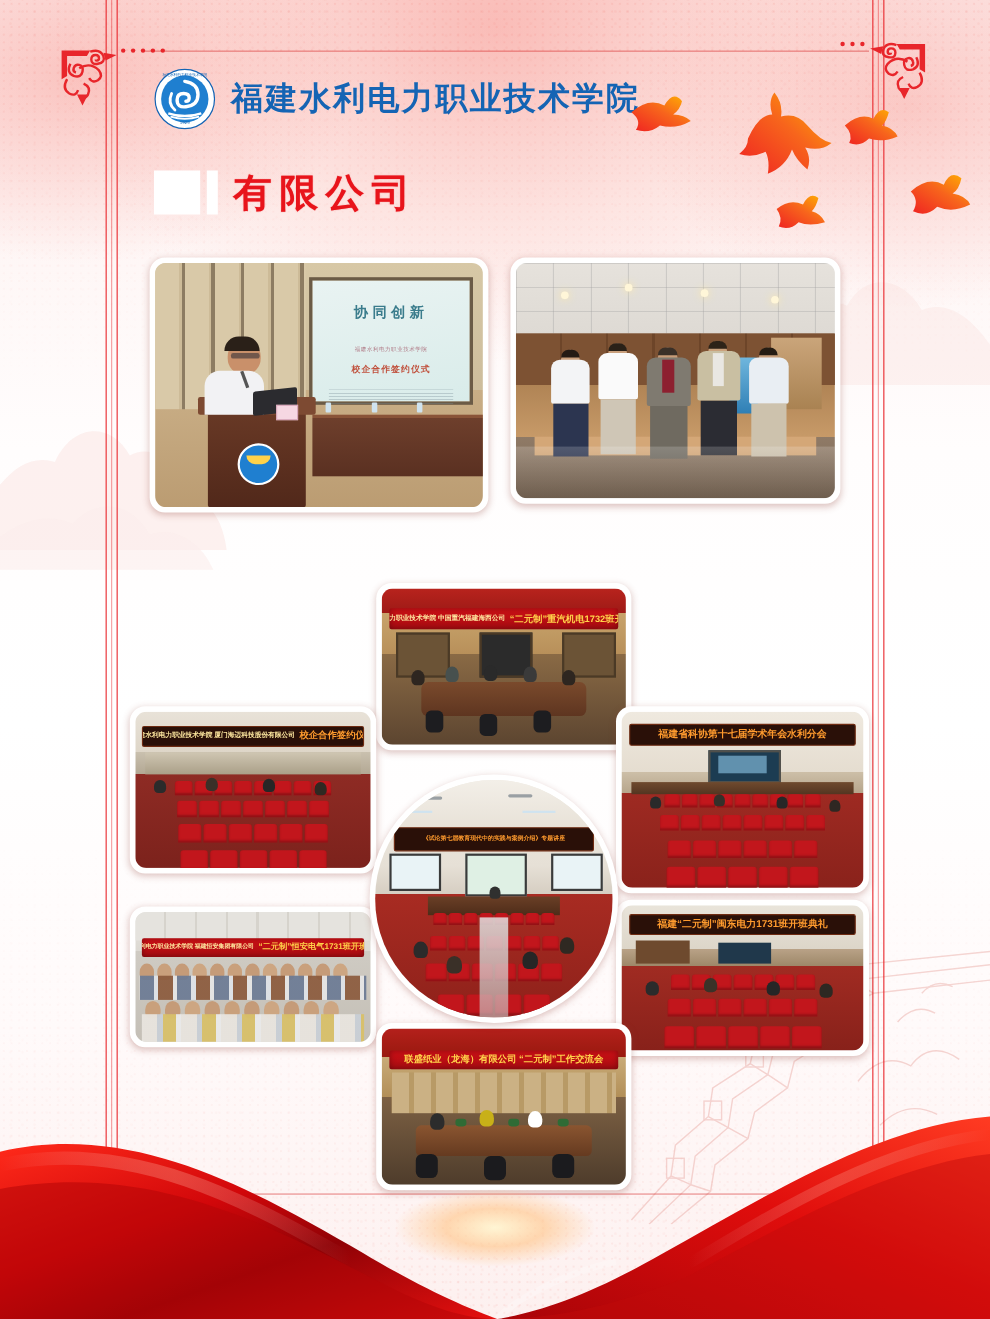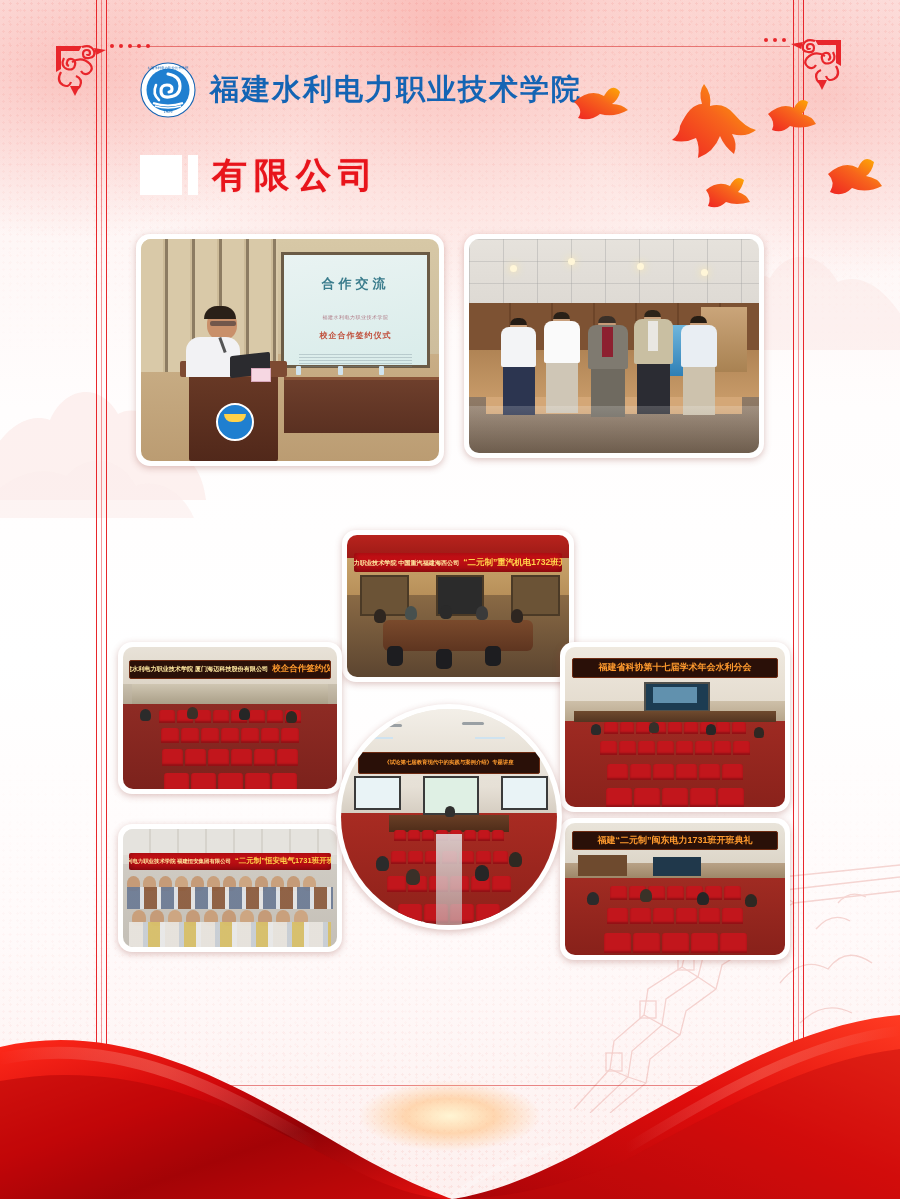--- a/index.html
+++ b/index.html
@@ -229,21 +229,21 @@
     <div class="title-block"></div>
     <div class="title-block2"></div>
     <div class="section-title">有限公司</div>
   </div>
 
   <div class="photo" style="left:136px;top:234px;width:308px;height:232px;">
     <div class="inner">
       <div class="scene" style="background:linear-gradient(180deg,#d7c8a6 0%,#cdbd9c 52%,#c9ae86 52%,#bb9c72 100%);"></div>
       <div style="position:absolute;left:0;top:0;width:46%;height:60%;background:repeating-linear-gradient(90deg,#d9c9a8 0 22px,#cdbb98 22px 24px,#8d7c62 24px 27px);"></div>
       <div style="position:absolute;left:47%;top:6%;width:50%;height:52%;background:linear-gradient(170deg,#e9f3f2,#d9ecea);border:3px solid #6b5b46;box-sizing:border-box;"></div>
-      <div style="position:absolute;left:51%;top:16%;width:42%;text-align:center;color:#3a7c8c;font-size:13px;font-weight:bold;letter-spacing:4px;">合作交流</div>
+      <div style="position:absolute;left:51%;top:16%;width:42%;text-align:center;color:#3a7c8c;font-size:13px;font-weight:bold;letter-spacing:4px;">协同创新</div>
       <div style="position:absolute;left:51%;top:34%;width:42%;text-align:center;color:#b07a86;font-size:5px;letter-spacing:.5px;">福建水利电力职业技术学院</div>
       <div style="position:absolute;left:51%;top:41%;width:42%;text-align:center;color:#c0503c;font-size:8px;font-weight:bold;letter-spacing:1px;">校企合作签约仪式</div>
       <div style="position:absolute;left:53%;top:52%;width:38%;height:6%;background:repeating-linear-gradient(180deg,rgba(120,140,150,.35) 0 1px,transparent 1px 3px);"></div>
 
       <div style="position:absolute;left:48%;top:62%;width:52%;height:24%;background:linear-gradient(180deg,#6e3f2c,#5a3021);border-top:3px solid #8a5438;"></div>
       <div style="position:absolute;left:52%;top:57%;width:5px;height:9px;background:#cfe3ef;border-radius:1px;"></div>
       <div style="position:absolute;left:66%;top:57%;width:5px;height:9px;background:#cfe3ef;border-radius:1px;"></div>
       <div style="position:absolute;left:80%;top:57%;width:5px;height:9px;background:#cfe3ef;border-radius:1px;"></div>
 
       <div style="position:absolute;left:16%;top:56%;width:30%;height:44%;background:linear-gradient(180deg,#6b3b27,#51281a);border-radius:2px;"></div>
@@ -524,20 +524,39 @@
           <span class="seat" style="width:27px;height:20px;"></span>
         </div>
       </div>
       <div style="position:absolute;left:10%;top:52%;width:12px;height:13px;border-radius:50% 50% 35% 35%;background:#2b2b2b;"></div>
       <div style="position:absolute;left:34%;top:50%;width:12px;height:13px;border-radius:50% 50% 35% 35%;background:#3a3228;"></div>
       <div style="position:absolute;left:60%;top:52%;width:12px;height:13px;border-radius:50% 50% 35% 35%;background:#262626;"></div>
       <div style="position:absolute;left:82%;top:54%;width:12px;height:13px;border-radius:50% 50% 35% 35%;background:#2e2822;"></div>
     </div>
   </div>
 
+  <div class="photo" style="left:342px;top:930px;width:232px;height:152px;">
+    <div class="inner">
+      <div class="scene" style="background:linear-gradient(180deg,#b4201b 0%,#99190f 18%,#c9ab78 18%,#b28f58 44%,#7d6144 44%,#4e3c2b 100%);"></div>
+      <div class="banner red" style="top:14%;height:12%;font-size:8.5px;">
+        <span>联盛纸业（龙海）有限公司 “二元制”工作交流会</span>
+      </div>
+      <div style="position:absolute;left:4%;top:28%;right:4%;height:26%;background:repeating-linear-gradient(90deg,#cbb184 0 16px,#b89a66 16px 20px);"></div>
+      <div style="position:absolute;left:14%;top:62%;right:14%;height:20%;background:linear-gradient(180deg,#8a5530,#653a20);border-radius:5px;"></div>
+      <div style="position:absolute;left:20%;top:54%;width:13px;height:15px;border-radius:50% 50% 35% 35%;background:#2c2c2c;"></div>
+      <div style="position:absolute;left:40%;top:52%;width:13px;height:15px;border-radius:50% 50% 35% 35%;background:#c8b018;"></div>
+      <div style="position:absolute;left:60%;top:53%;width:13px;height:15px;border-radius:50% 50% 35% 35%;background:#ffffff;"></div>
+      <div style="position:absolute;left:14%;top:80%;width:20px;height:22px;border-radius:6px;background:#1b1b1e;"></div>
+      <div style="position:absolute;left:42%;top:82%;width:20px;height:22px;border-radius:6px;background:#1b1b1e;"></div>
+      <div style="position:absolute;left:70%;top:80%;width:20px;height:22px;border-radius:6px;background:#1b1b1e;"></div>
+      <div style="position:absolute;left:30%;top:58%;width:10px;height:7px;border-radius:3px;background:#2f6b35;"></div>
+      <div style="position:absolute;left:52%;top:58%;width:10px;height:7px;border-radius:3px;background:#2f6b35;"></div>
+      <div style="position:absolute;left:72%;top:58%;width:10px;height:7px;border-radius:3px;background:#2f6b35;"></div>
+    </div>
+  </div>
 
   <div class="photo circle" style="left:336px;top:704px;width:226px;height:226px;">
     <div class="inner">
       <div class="scene" style="background:linear-gradient(180deg,#efeae2 0%,#e6e0d6 36%,#d6cec2 48%,#a82b22 48%,#8e211a 100%);"></div>
 
       <div style="position:absolute;left:0;top:0;right:0;height:20%;background:linear-gradient(180deg,#f3efe8,#e8e2d8);"></div>
       <div style="position:absolute;left:18%;top:7%;width:22px;height:3px;background:#9aa0a4;border-radius:2px;"></div>
       <div style="position:absolute;left:56%;top:6%;width:22px;height:3px;background:#9aa0a4;border-radius:2px;"></div>
       <div style="position:absolute;left:10%;top:13%;width:30px;height:2px;background:#cfe3f0;"></div>
       <div style="position:absolute;left:62%;top:13%;width:30px;height:2px;background:#cfe3f0;"></div>

